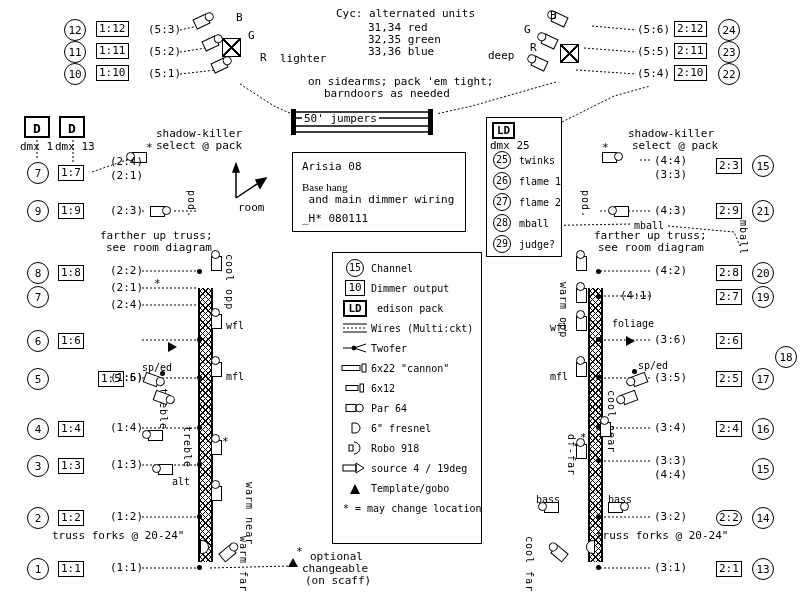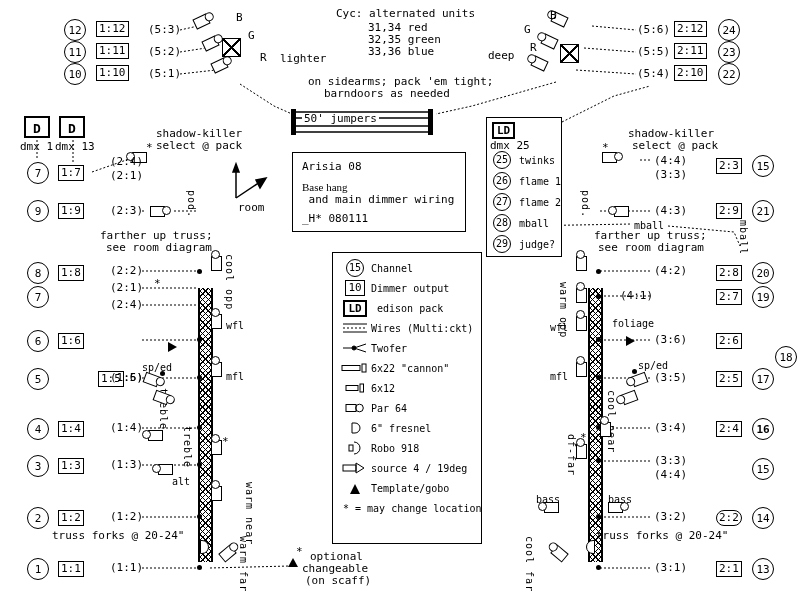--- a/index.html
+++ b/index.html
@@ -410,21 +410,21 @@
   <span class="t z" style="left:654px;top:334px;">(3:6)</span>
   <div class="dbox z" style="left:716px;top:333px;">2:6</div>
   <div class="circ z" style="left:775px;top:330px;margin-top:16px;">18</div>
 
   <span class="t z" style="left:654px;top:372px;">(3:5)</span>
   <div class="dbox z" style="left:716px;top:371px;">2:5</div>
   <div class="circ z" style="left:752px;top:368px;">17</div>
 
   <span class="t z" style="left:654px;top:422px;">(3:4)</span>
   <div class="dbox z" style="left:716px;top:421px;">2:4</div>
-  <div class="circ z" style="left:752px;top:418px;font-weight:bold;">16</div>
+  <div class="circ z" style="left:752px;top:418px;">16</div>
 
   <span class="t z" style="left:654px;top:455px;">(3:3)</span>
   <span class="t z" style="left:654px;top:469px;">(4:4)</span>
   <div class="circ z" style="left:752px;top:458px;">15</div>
 
   <span class="t z" style="left:654px;top:511px;">(3:2)</span>
   <div class="dbox z" style="left:716px;top:510px;border-radius:8px;">2:2</div>
   <div class="circ z" style="left:752px;top:507px;">14</div>
 
   <span class="t z" style="left:596px;top:530px;">truss forks @ 20-24"</span>

